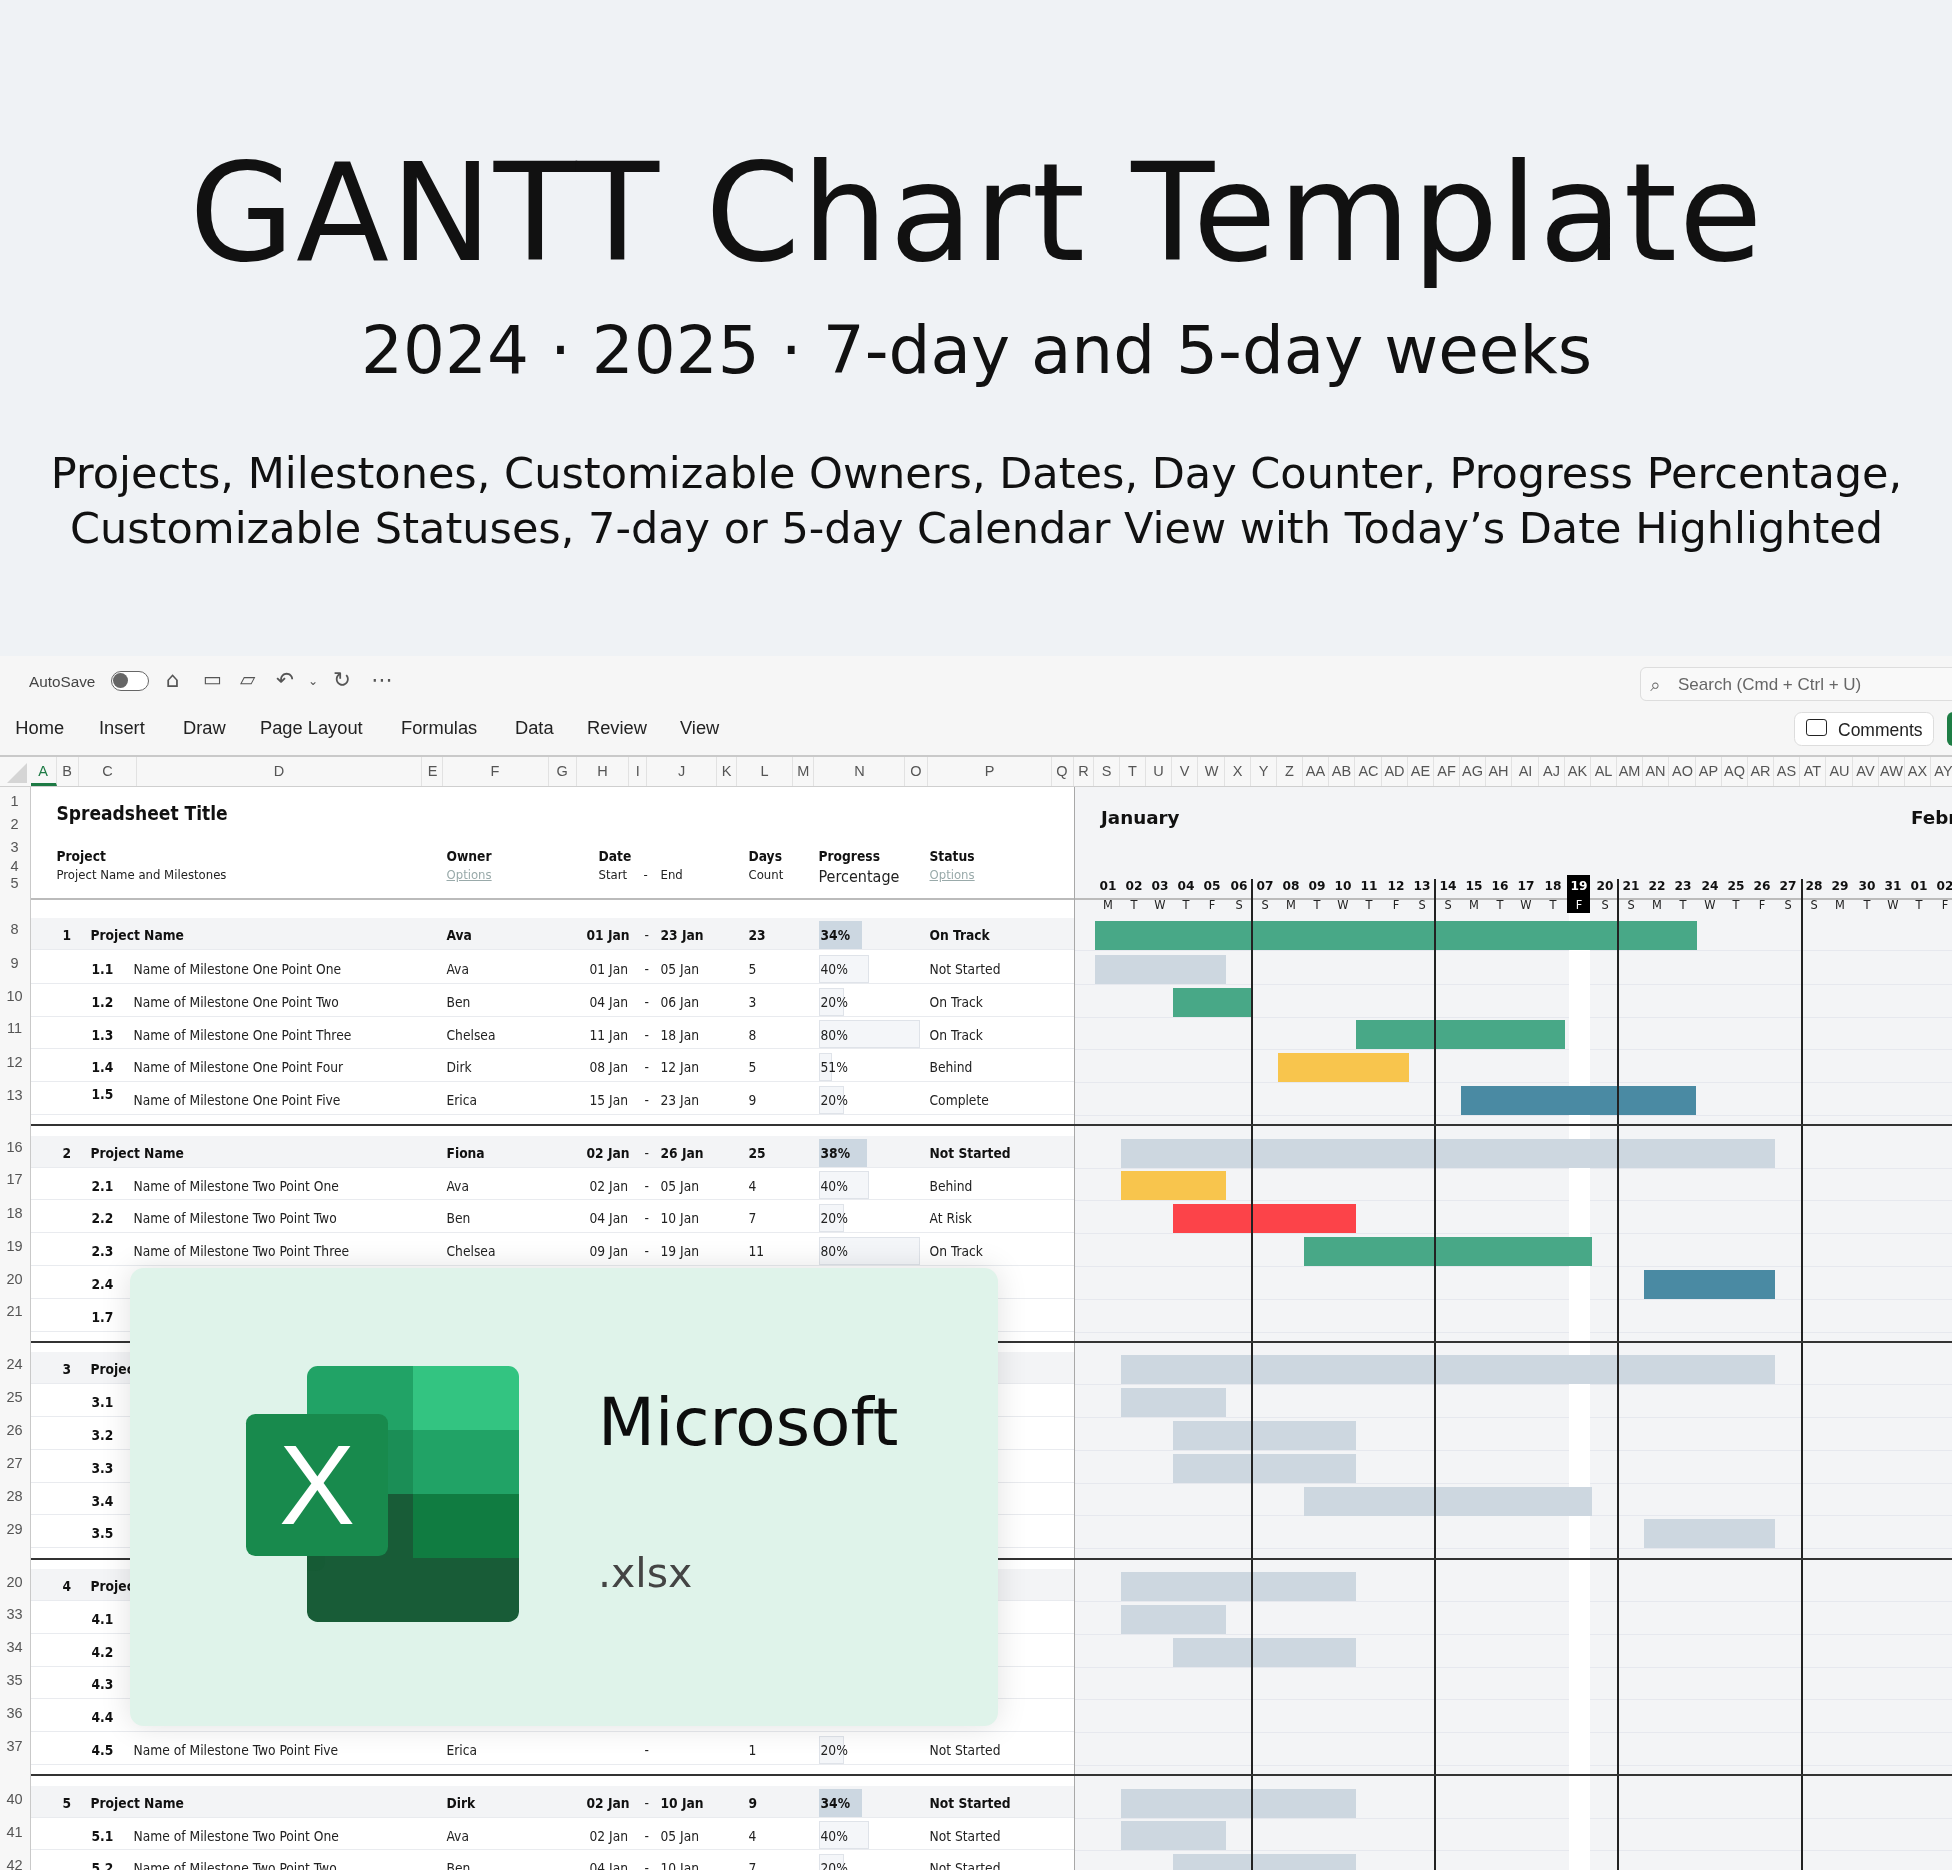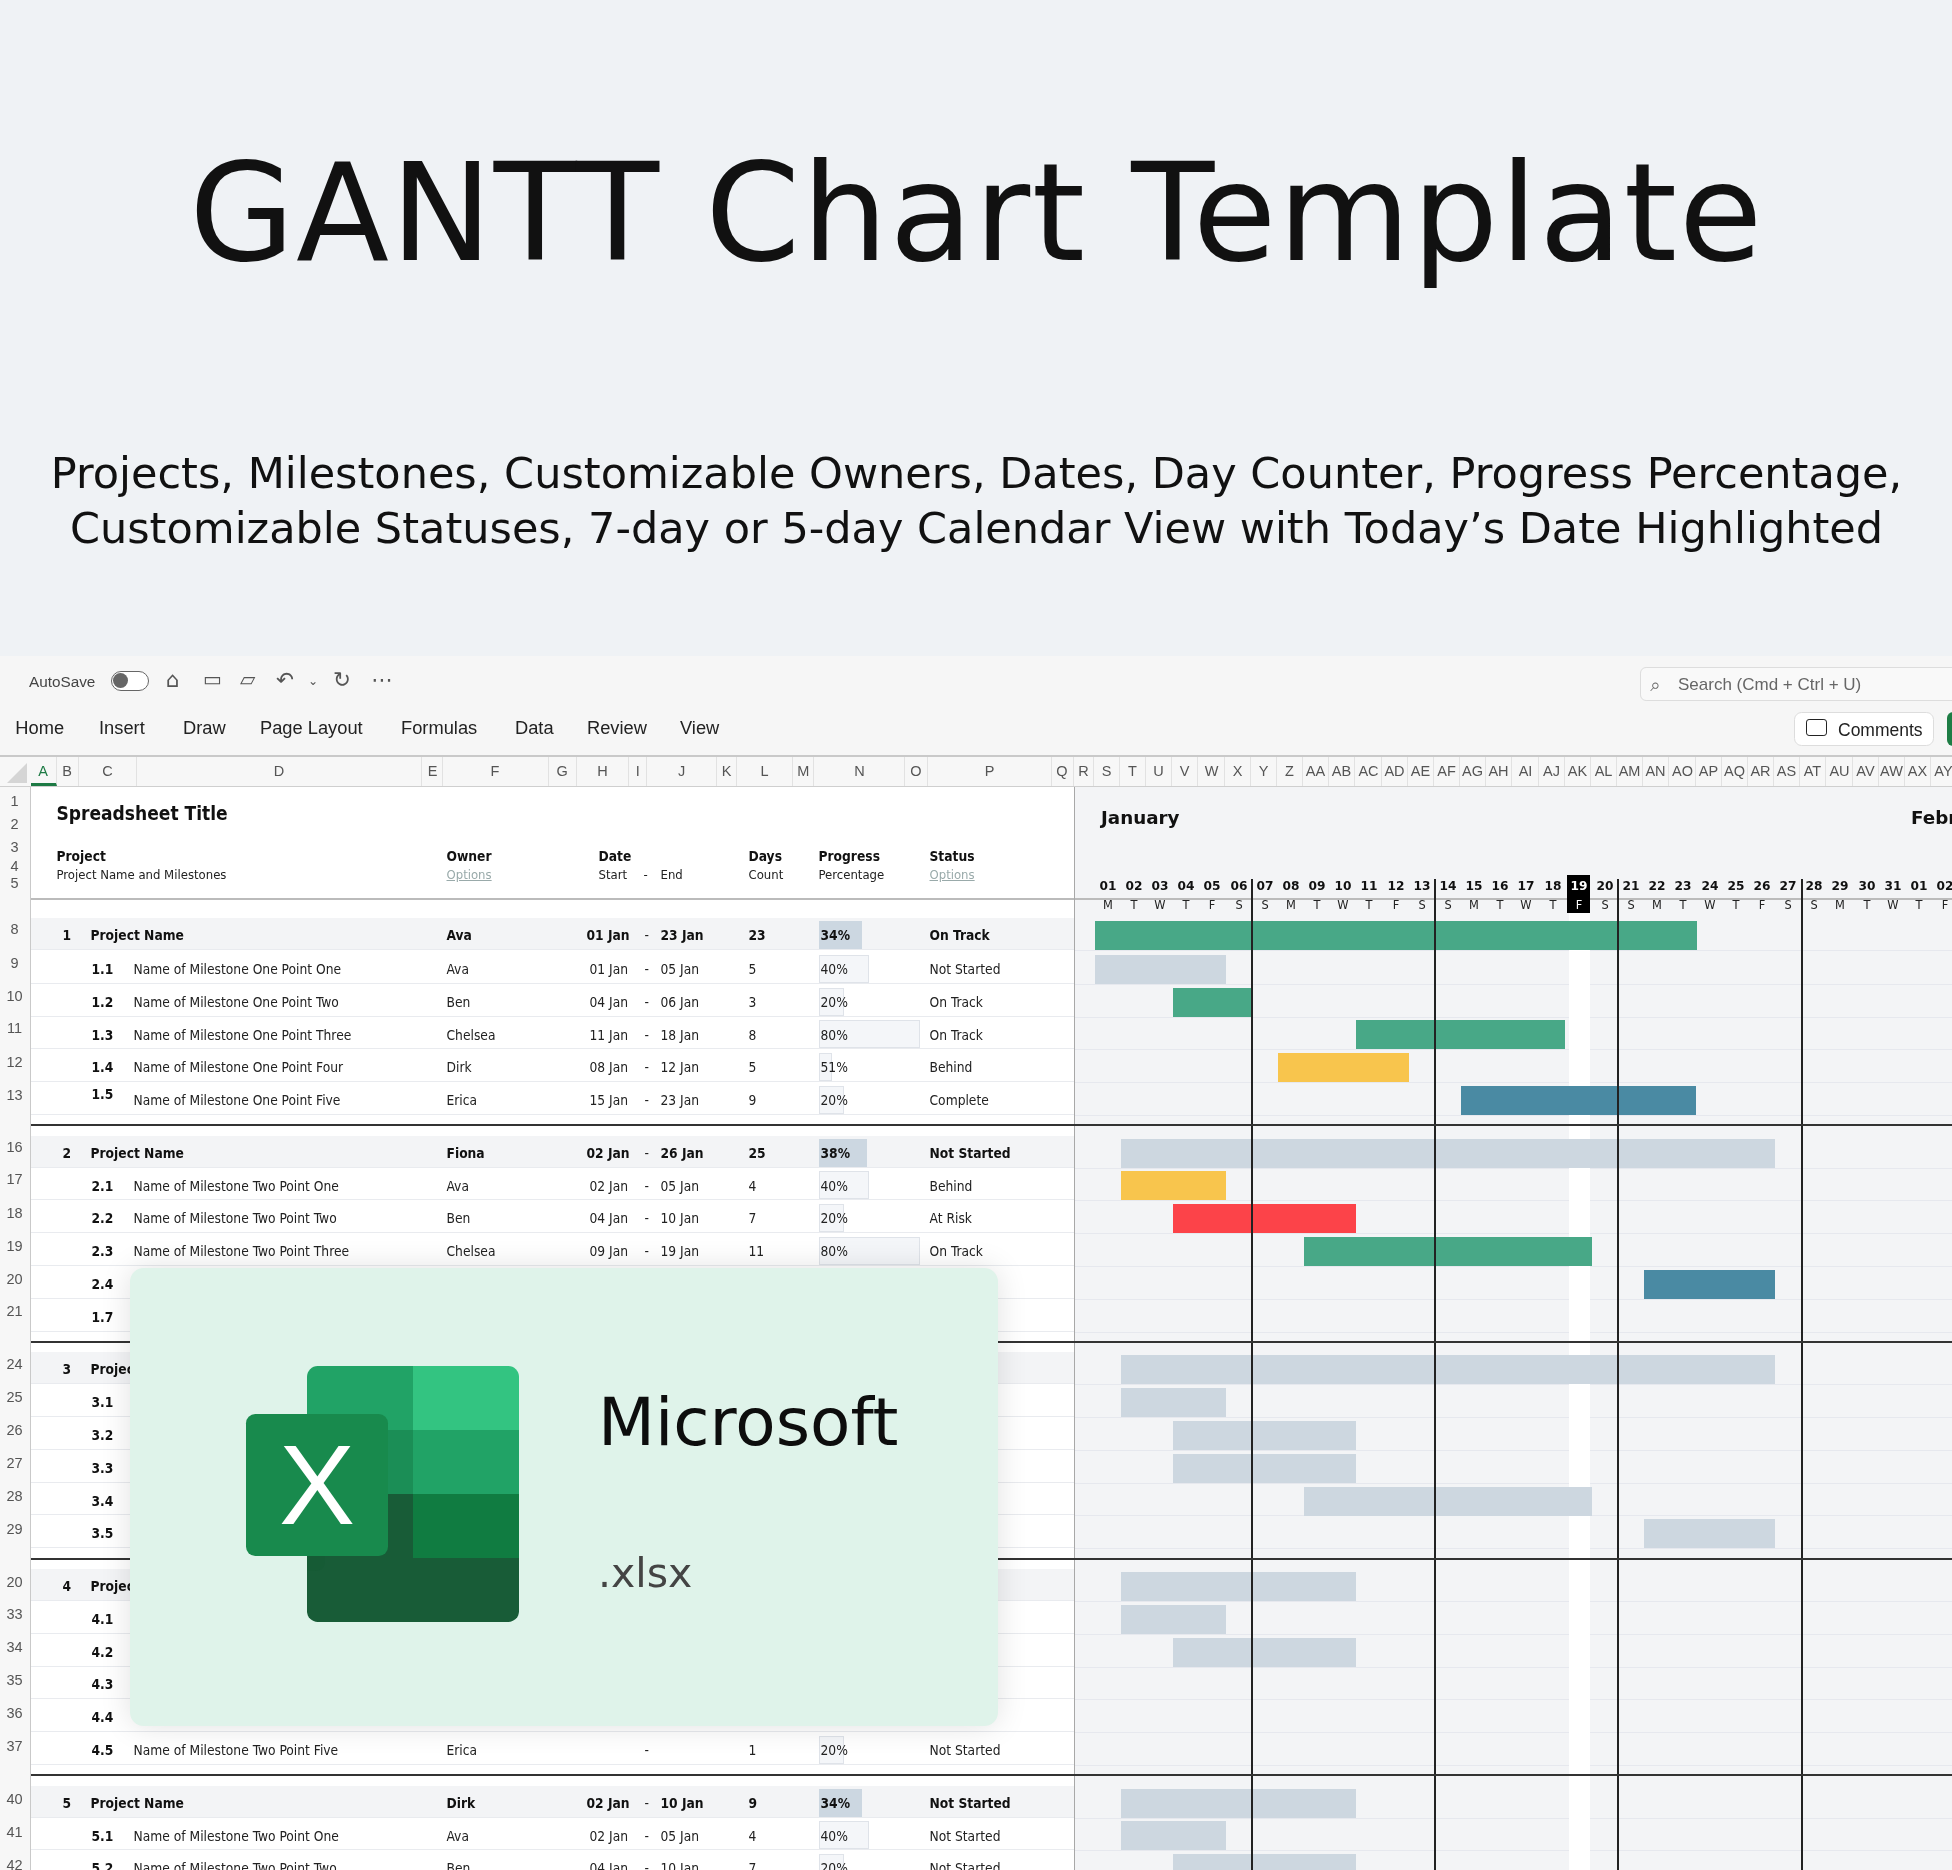--- a/index.html
+++ b/index.html
@@ -51,20 +51,21 @@
   .xl-front{position:absolute;left:116px;top:146px;width:142px;height:142px;background:#188a4d;border-radius:9.2px;color:#fff;font-size:114px;line-height:142px;text-align:center;font-family:"Liberation Sans",sans-serif;}
   .xl-shadow{position:absolute;left:177px;top:160px;width:18.3px;height:143px;background:#135a34;opacity:.5;border-radius:0 9.2px 9.2px 0;}
   .xl-name{position:absolute;left:468px;top:114px;font-size:66px;line-height:81px;font-family:"DejaVu Sans",sans-serif;color:#0d0d0d;}
   .xl-ext{position:absolute;left:468px;top:281px;font-size:41px;font-family:"DejaVu Sans",sans-serif;color:#444;}
 </style>
 </head>
 <body>
 
 <div class="hero">
   <div class="hero-title">GANTT Chart Template</div>
+  <div class="hero-sub">2024 · 2025 · 7-day and 5-day weeks</div>
   <div class="hero-desc">
     <div>Projects, Milestones, Customizable Owners, Dates, Day Counter, Progress Percentage,</div>
     <div>Customizable Statuses, 7-day or 5-day Calendar View with Today’s Date Highlighted</div>
   </div>
 </div>
 
 <div class="app">
   <div class="titlebar">
     <span class="autosave">AutoSave</span>
     <span class="toggle"></span>
@@ -193,21 +194,21 @@
     <span class="t" style="left:26px;top:80px;font-size:13px">Project Name and Milestones</span>
     <span class="t b" style="left:416px;top:61px;font-size:13.7px">Owner</span>
     <span class="t u" style="left:416px;top:80px;font-size:13px">Options</span>
     <span class="t b" style="left:568px;top:61px;font-size:13.7px">Date</span>
     <span class="t" style="left:568px;top:80px;font-size:13px">Start</span>
     <span class="t" style="left:613px;top:80px;font-size:13px">-</span>
     <span class="t" style="left:630px;top:80px;font-size:13px">End</span>
     <span class="t b" style="left:718px;top:61px;font-size:13.7px">Days</span>
     <span class="t" style="left:718px;top:80px;font-size:13px">Count</span>
     <span class="t b" style="left:788px;top:61px;font-size:13.7px">Progress</span>
-    <span class="t" style="left:788px;top:80px;font-size:13px">Percentage</span>
+    <span class="t" style="left:788px;top:80px;font-size:16px">Percentage</span>
     <span class="t b" style="left:899px;top:61px;font-size:13.7px">Status</span>
     <span class="t u" style="left:899px;top:80px;font-size:13px">Options</span>
     <div style="position:absolute;left:0;top:111px;width:1044px;height:1.5px;background:#bbb"></div>
   <div class="rowband proj" style="top:131px"></div>
       <span class="t b" style="left:32px;top:140px">1</span>
       <span class="t b" style="left:60px;top:140px">Project Name</span>
       <span class="t b" style="left:416px;top:140px">Ava</span>
       <span class="t b" style="left:556px;top:140px">01 Jan</span>
       <span class="t" style="left:614px;top:140px">-</span>
       <span class="t b" style="left:630px;top:140px">23 Jan</span>

